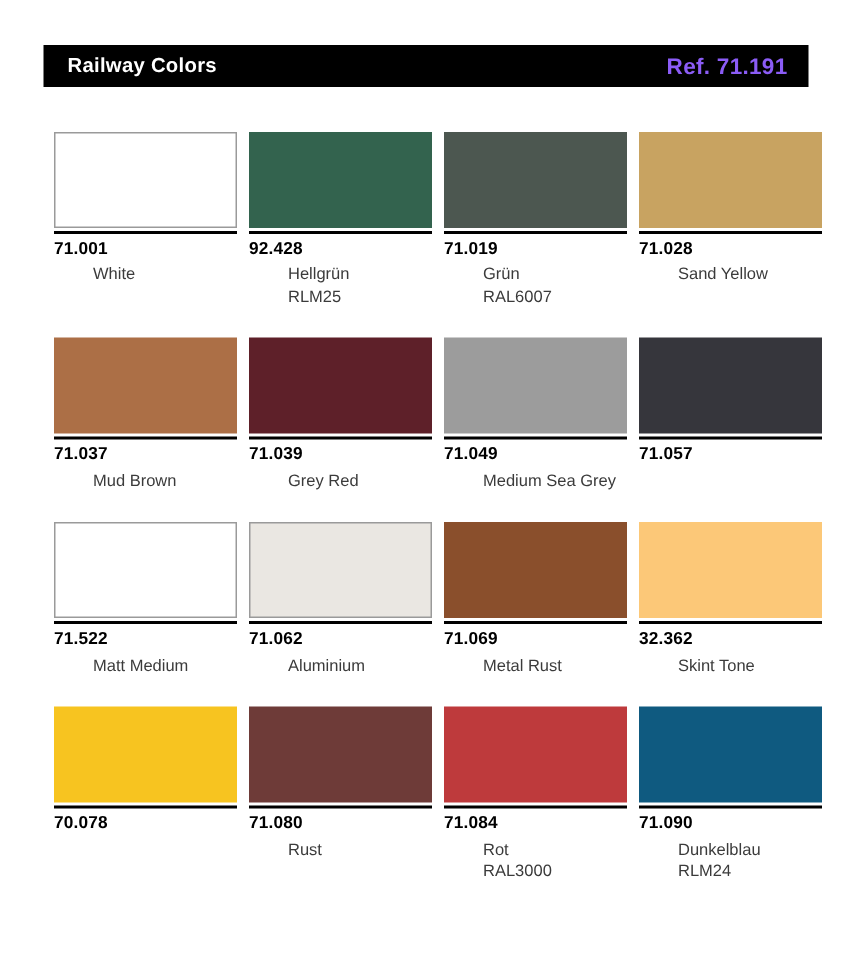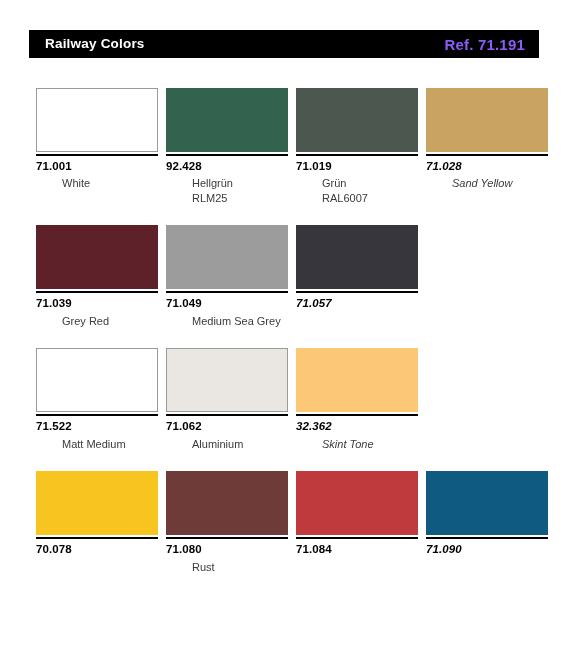--- a/index.html
+++ b/index.html
@@ -63,21 +63,20 @@
     display: flex;
     width: 500px;
     margin-bottom: 20px;
   }
   .cell {
     width: 122px;
     margin-right: 8px;
   }
   .cell:last-child {
     margin-right: 0;
-    font-style: italic;
   }
 
   .swatch {
     width: 122px;
     height: 64px;
     box-sizing: border-box;
   }
   .swatch.bordered {
     border: 1px solid #9a9a9a;
   }
@@ -140,20 +139,26 @@
         </div>
         <div class="cell">
           <div class="swatch" style="background: rgb(200, 163, 97);"></div>
           <div class="code-rule"></div>
           <div class="code">71.028</div>
           <div class="name">Sand Yellow</div>
         </div>
       </div>
       <div class="row">
         <div class="cell">
+          <div class="swatch" style="background: rgb(172, 111, 70);"></div>
+          <div class="code-rule"></div>
+          <div class="code">71.037</div>
+          <div class="name">Mud Brown</div>
+        </div>
+        <div class="cell">
           <div class="swatch" style="background: rgb(94, 32, 41);"></div>
           <div class="code-rule"></div>
           <div class="code">71.039</div>
           <div class="name">Grey Red</div>
         </div>
         <div class="cell">
           <div class="swatch" style="background: rgb(156, 156, 156);"></div>
           <div class="code-rule"></div>
           <div class="code">71.049</div>
           <div class="name">Medium Sea Grey</div>
@@ -171,20 +176,26 @@
           <div class="code">71.522</div>
           <div class="name">Matt Medium</div>
         </div>
         <div class="cell">
           <div class="swatch bordered" style="background: rgb(234, 231, 226);"></div>
           <div class="code-rule"></div>
           <div class="code">71.062</div>
           <div class="name">Aluminium</div>
         </div>
         <div class="cell">
+          <div class="swatch" style="background: rgb(138, 79, 44);"></div>
+          <div class="code-rule"></div>
+          <div class="code">71.069</div>
+          <div class="name">Metal Rust</div>
+        </div>
+        <div class="cell">
           <div class="swatch" style="background: rgb(252, 200, 120);"></div>
           <div class="code-rule"></div>
           <div class="code">32.362</div>
           <div class="name">Skint Tone</div>
         </div>
       </div>
       <div class="row">
         <div class="cell">
           <div class="swatch" style="background: rgb(247, 196, 32);"></div>
           <div class="code-rule"></div>
@@ -193,22 +204,26 @@
         <div class="cell">
           <div class="swatch" style="background: rgb(110, 59, 56);"></div>
           <div class="code-rule"></div>
           <div class="code">71.080</div>
           <div class="name">Rust</div>
         </div>
         <div class="cell">
           <div class="swatch" style="background: rgb(190, 58, 60);"></div>
           <div class="code-rule"></div>
           <div class="code">71.084</div>
+          <div class="name">Rot
+RAL3000</div>
         </div>
         <div class="cell">
           <div class="swatch" style="background: rgb(15, 90, 128);"></div>
           <div class="code-rule"></div>
           <div class="code">71.090</div>
+          <div class="name">Dunkelblau
+RLM24</div>
         </div>
       </div>
     </div>
 
 </div>
 
 </body></html>

